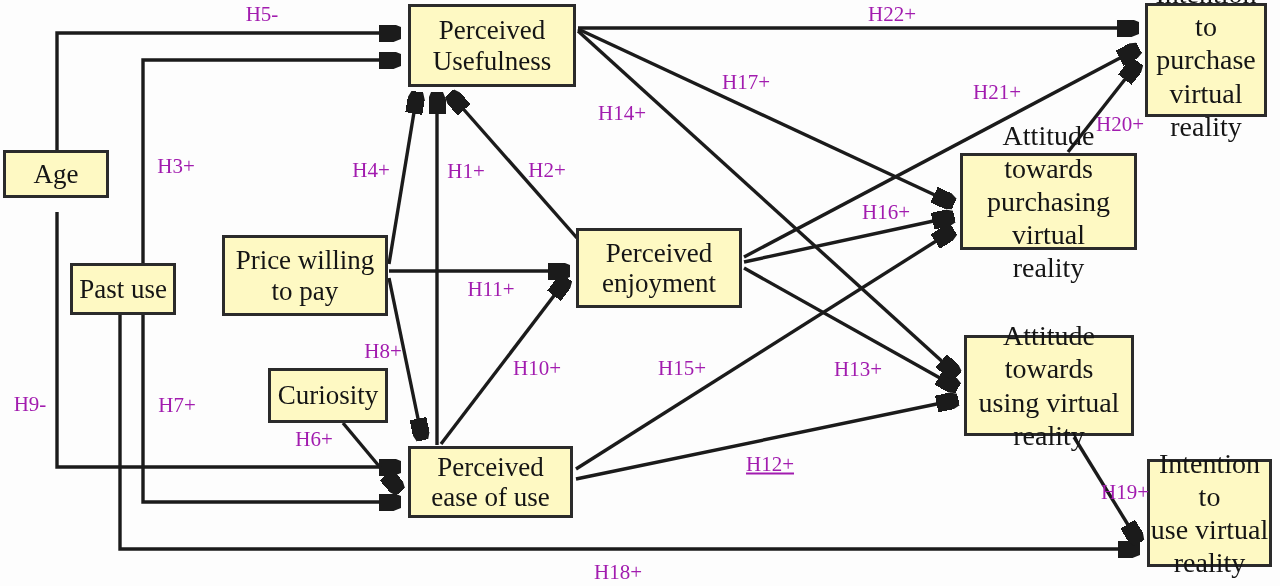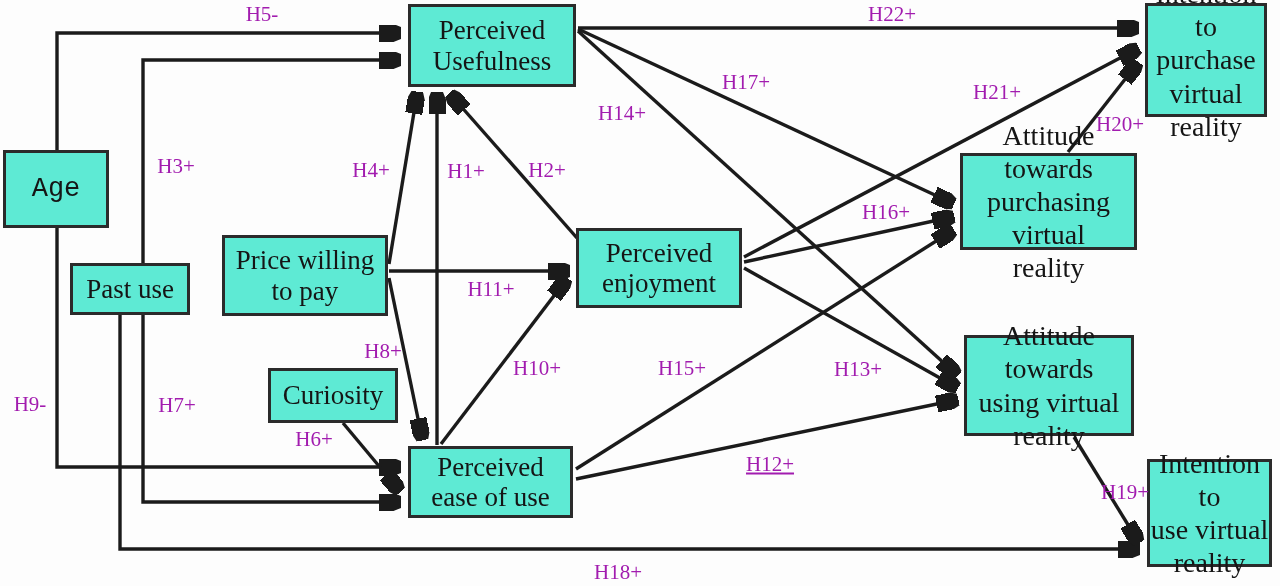--- a/index.html
+++ b/index.html
@@ -6,21 +6,21 @@
   .canvas{
     position:relative;width:1280px;height:586px;
     background:#fdfdfd;overflow:hidden;
     font-family:"Liberation Serif","DejaVu Serif",serif;
     color:#151515;
   }
   .arrows{position:absolute;left:0;top:0;width:1280px;height:586px;}
   .arrows path{stroke:#1b1b1b;stroke-width:3.4;fill:none;}
   .node{
     position:absolute;box-sizing:border-box;
-    border:3px solid #2b2b2b;background:#5eead4;
+    border:3px solid #2b2b2b;background:#fef9c3;
     display:flex;align-items:center;justify-content:center;
     text-align:center;white-space:pre-line;line-height:1.12;
   }
   .node.big{font-size:27px;}
   .node.small{font-size:28px;line-height:1.18;}
   .hlabel{
     position:absolute;transform:translate(-50%,-50%);
     font-size:21px;white-space:nowrap;color:#a21caf;
   }
 </style>
@@ -52,31 +52,31 @@
     <path marker-end="url(#ah)" d="M 578 31 L 956 374"></path>
     <path marker-end="url(#ah)" d="M 576 469 L 952 231"></path>
     <path marker-end="url(#ah)" d="M 744 262 L 952 217"></path>
     <path marker-end="url(#ah)" d="M 578 29 L 952 203"></path>
     <path marker-end="url(#ah)" d="M 1074 437 L 1138 541"></path>
     <path marker-end="url(#ah)" d="M 1068 152 L 1137 64"></path>
     <path marker-end="url(#ah)" d="M 744 257 L 1137 49"></path>
     <path marker-end="url(#ah)" d="M 578 28 L 1137 28"></path>
   </svg>
 
-  <div class="node big" style="left:3px;top:150px;width:106px;height:78px;font-family:Liberation Mono, monospace;">
+  <div class="node big" style="left:3px;top:150px;width:106px;height:48px;">
     <span>Age</span>
   </div>
-  <div class="node big" style="left:70px;top:263px;width:120px;height:52px;">
+  <div class="node big" style="left:70px;top:263px;width:106px;height:52px;">
     <span>Past use</span>
   </div>
   <div class="node big" style="left:222px;top:235px;width:166px;height:81px;">
     <span>Price willing
 to pay</span>
   </div>
-  <div class="node big" style="left:268px;top:368px;width:130px;height:55px;">
+  <div class="node big" style="left:268px;top:368px;width:120px;height:55px;">
     <span>Curiosity</span>
   </div>
   <div class="node big" style="left:408px;top:4px;width:168px;height:83px;">
     <span>Perceived
 Usefulness</span>
   </div>
   <div class="node big" style="left:576px;top:228px;width:166px;height:80px;">
     <span>Perceived
 enjoyment</span>
   </div>

